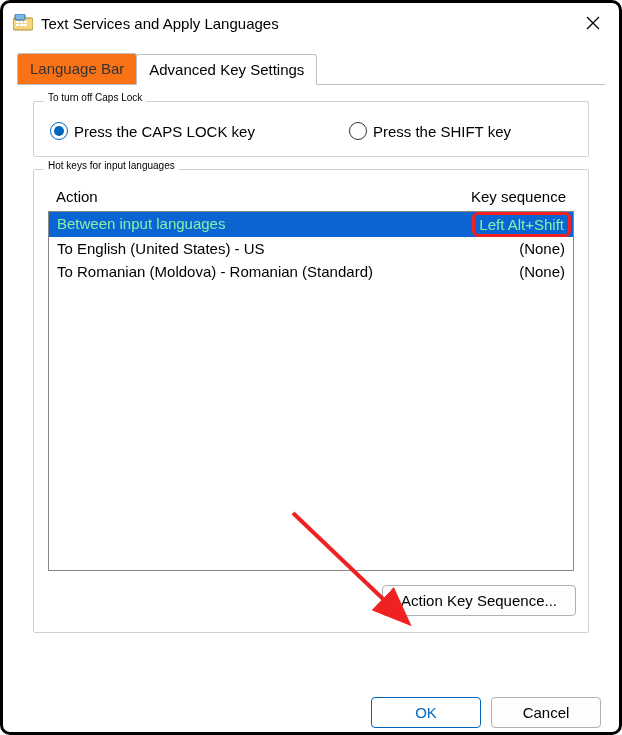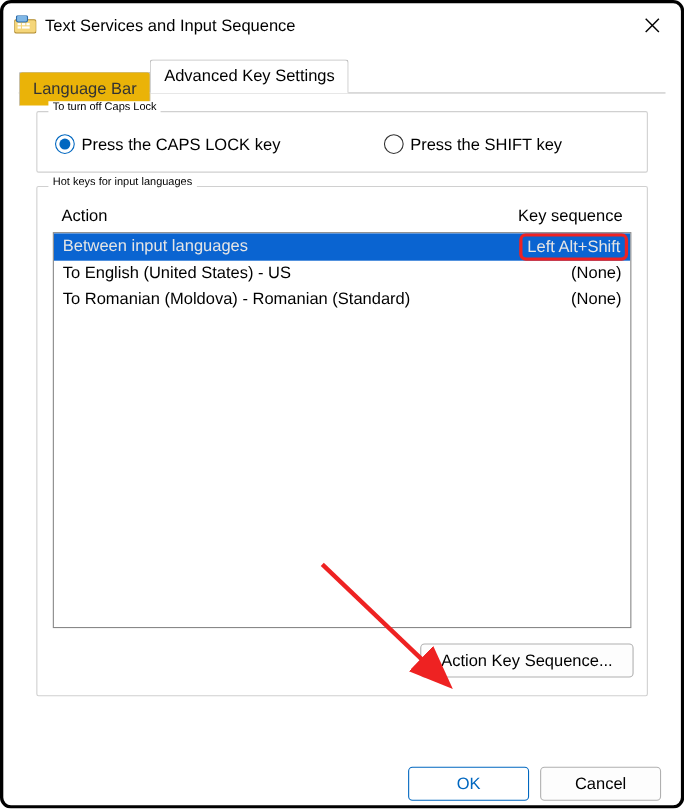--- a/index.html
+++ b/index.html
@@ -61,22 +61,22 @@
     background: #fff;
     margin-right: -1px;
     position: relative;
     top: 1px;
     border-top-left-radius: 3px;
     border-top-right-radius: 3px;
     font-size: 15px;
     cursor: pointer;
   }
   .tab.inactive {
-    background: #eab308;
-    top: 12px;
+    background: #f97316;
+    top: 0;
     color: #333;
   }
   .tab.active {
     background: #fff;
     z-index: 2;
     border-bottom: 1px solid #fff;
   }
   .tab-panel {
     border-top: none;
     padding: 16px 16px 16px 16px;
@@ -148,21 +148,21 @@
   .row {
     display: flex;
     padding: 3px 8px;
     font-size: 15px;
     cursor: pointer;
   }
   .row .action { flex: 1; white-space: nowrap; overflow: hidden; text-overflow: ellipsis; }
   .row .keyseq { text-align: right; white-space: nowrap; }
   .row.selected {
     background: #0a64d1;
-    color: #e5e5e5;
+    color: #86efac;
   }
   
   .keyseq-highlight {
     border: 3px solid #e22;
     border-radius: 6px;
     padding: 1px 4px;
     margin: -3px -6px -3px 0;
     display: inline-block;
   }
   
@@ -213,21 +213,21 @@
       <svg viewBox="0 0 20 18">
         <rect x="0" y="4" width="20" height="12" rx="2" fill="#f5d67a" stroke="#b08a2e" stroke-width="1"></rect>
         <rect x="2" y="0" width="10" height="6" rx="1.5" fill="#7fb7e6" stroke="#2c6aa8" stroke-width="1"></rect>
         <rect x="3" y="7" width="3" height="2" fill="#fff"></rect>
         <rect x="7" y="7" width="3" height="2" fill="#fff"></rect>
         <rect x="11" y="7" width="3" height="2" fill="#fff"></rect>
         <rect x="3" y="10" width="3" height="2" fill="#fff"></rect>
         <rect x="7" y="10" width="7" height="2" fill="#fff"></rect>
       </svg>
     </span>
-    <span class="title">Text Services and Input Sequence</span>
+    <span class="title">Text Services and Apply Languages</span>
     <span class="close">
       <svg viewBox="0 0 14 14">
         <line x1="1" y1="1" x2="13" y2="13" stroke="#000" stroke-width="1.3"></line>
         <line x1="13" y1="1" x2="1" y2="13" stroke="#000" stroke-width="1.3"></line>
       </svg>
     </span>
   </div>
 
   <div class="tabs">
     <div class="tab inactive">

